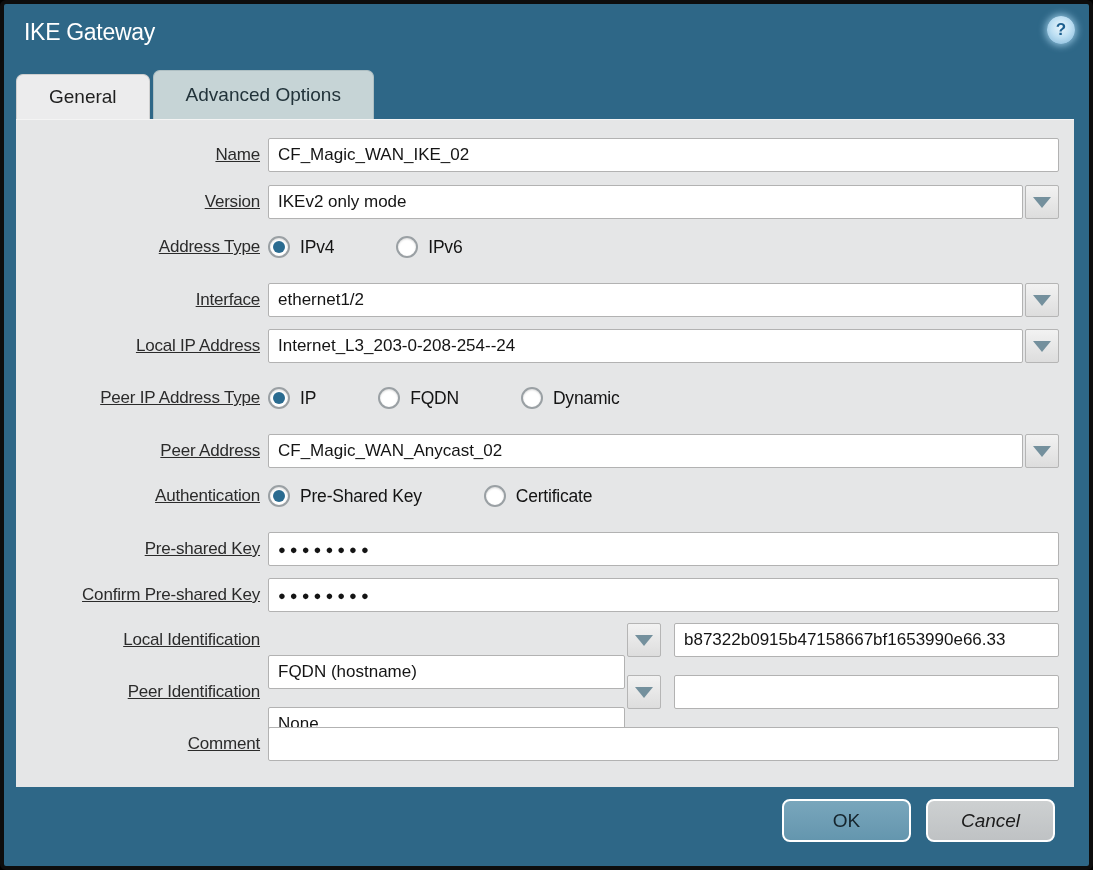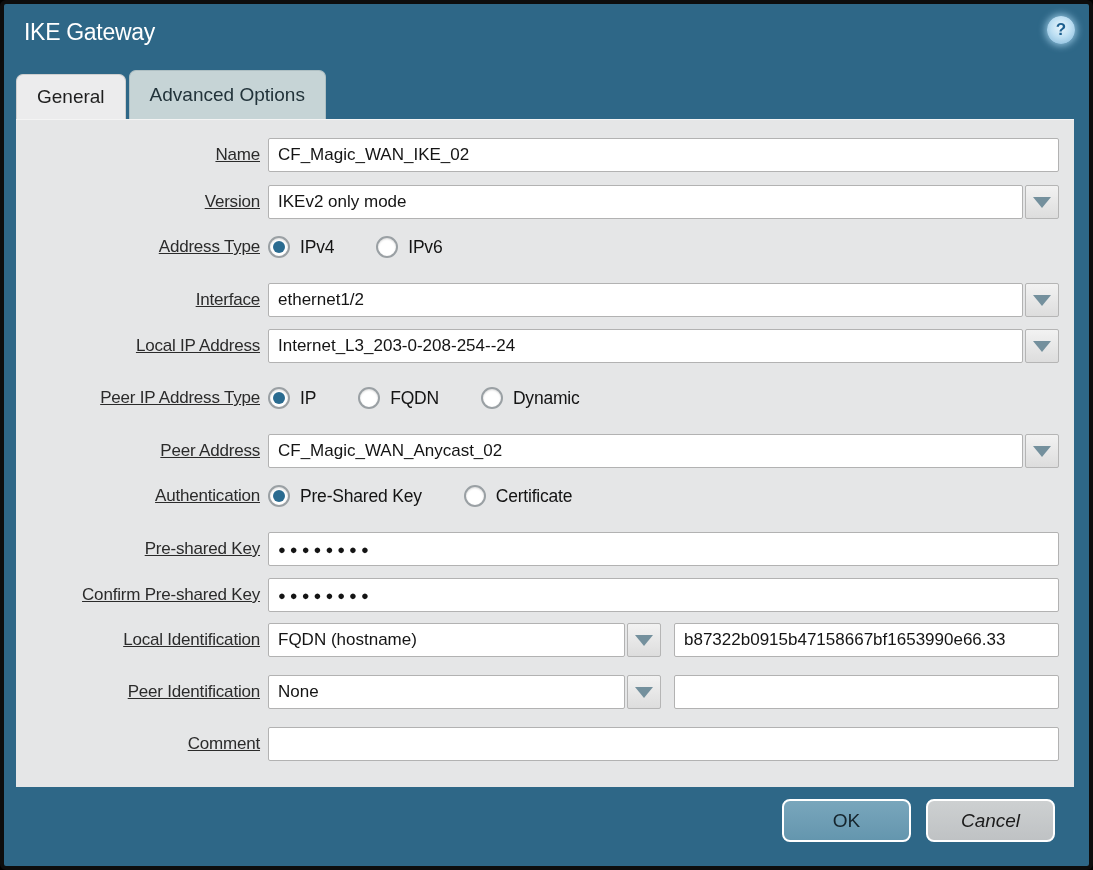--- a/index.html
+++ b/index.html
@@ -32,21 +32,21 @@
     color:#1d5f8f; font-size:17px; font-weight:bold; cursor:pointer;
   }
   
   .tabs {
     position:absolute; left:12px; top:66px; height:49px;
     display:flex; align-items:flex-end; gap:3px; z-index:3;
   }
   .tab {
     display:flex; align-items:center; justify-content:center;
     border-radius:7px 7px 0 0;
-    font-size:19px; padding:0 20px; cursor:pointer;
+    font-size:19px; padding:0 32px; cursor:pointer;
   }
   .tab.active {
     height:45px; background:#ececed; color:#1f1f1f;
     border:1px solid #cfcfcf; border-bottom:none;
   }
   .tab.inactive {
     height:49px; background:#c6d4d6; color:#22333a;
     border:1px solid #aebfc3; border-bottom:none;
   }
   
@@ -80,24 +80,24 @@
     background:linear-gradient(#f2f2f2,#dddddd);
     border:1px solid #b5b5b5; border-radius:2px;
     display:flex; align-items:center; justify-content:center; cursor:pointer;
   }
   .arrow {
     width:0; height:0;
     border-left:9px solid transparent; border-right:9px solid transparent;
     border-top:11px solid #74909d;
   }
   
-  .halfsel { flex:0 0 357px; width:357px; }
+  .halfsel { flex:0 0 357px; width:357px;margin-top:32px; }
   .halfgap { flex:0 0 13px; }
   
-  .optgroup { display:flex; align-items:flex-end; gap:42px; margin-left:8px; }
+  .optgroup { display:flex; align-items:flex-end; gap:62px; margin-left:8px; }
   .opt { display:flex; align-items:center; gap:10px; cursor:pointer; }
   .radio {
     width:22px; height:22px; border-radius:50%;
     background:#ffffff; border:2px solid #9aa0a4;
     box-shadow:inset 0 1px 2px rgba(0,0,0,.15);
     display:flex; align-items:center; justify-content:center;
   }
   .radio.checked::after {
     content:""; width:12px; height:12px; border-radius:50%;
     background:#2a6b90;

